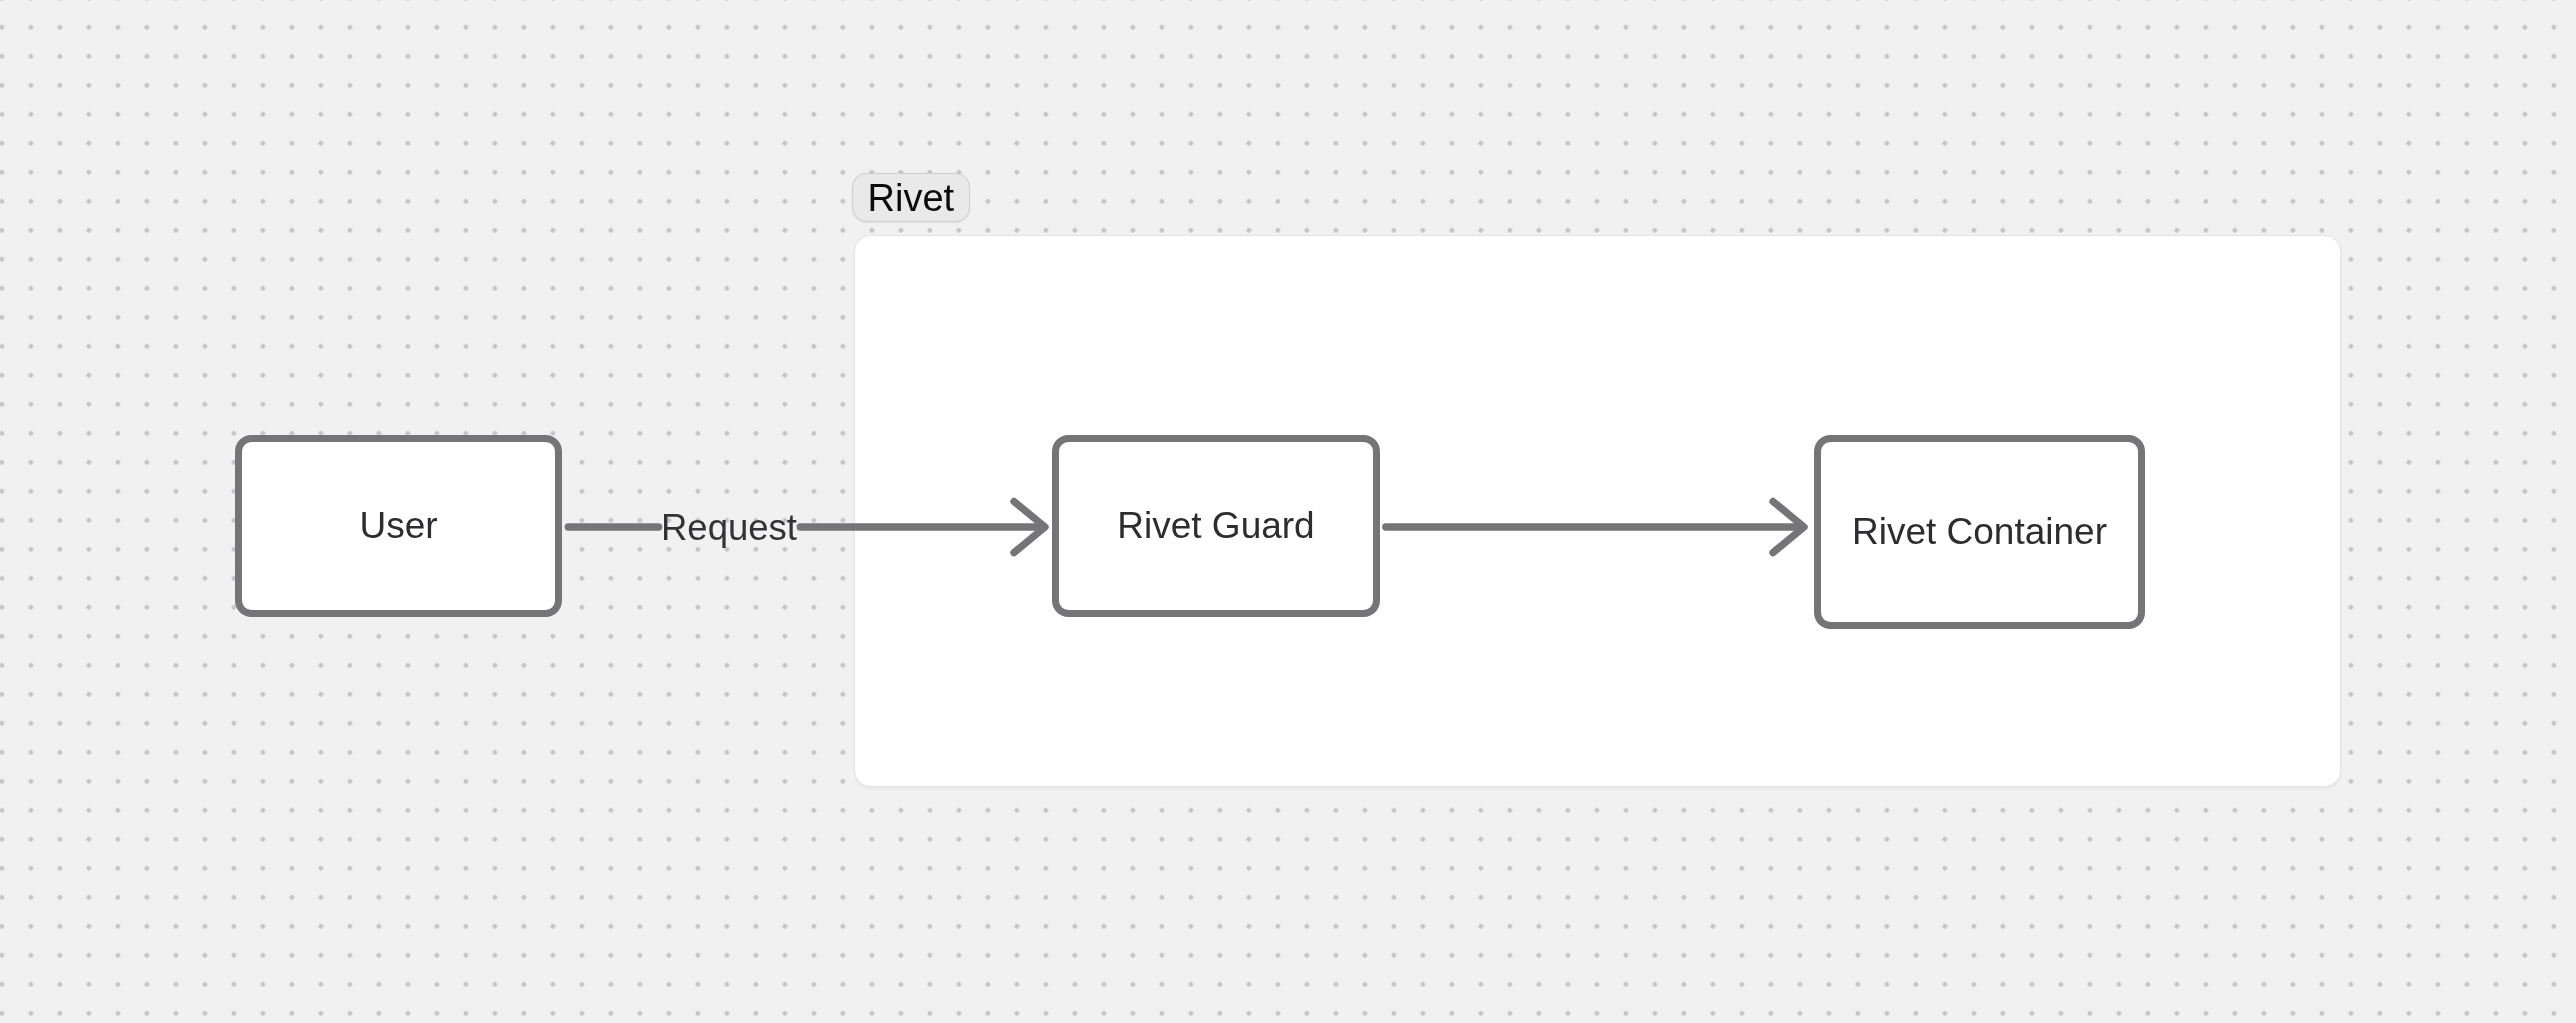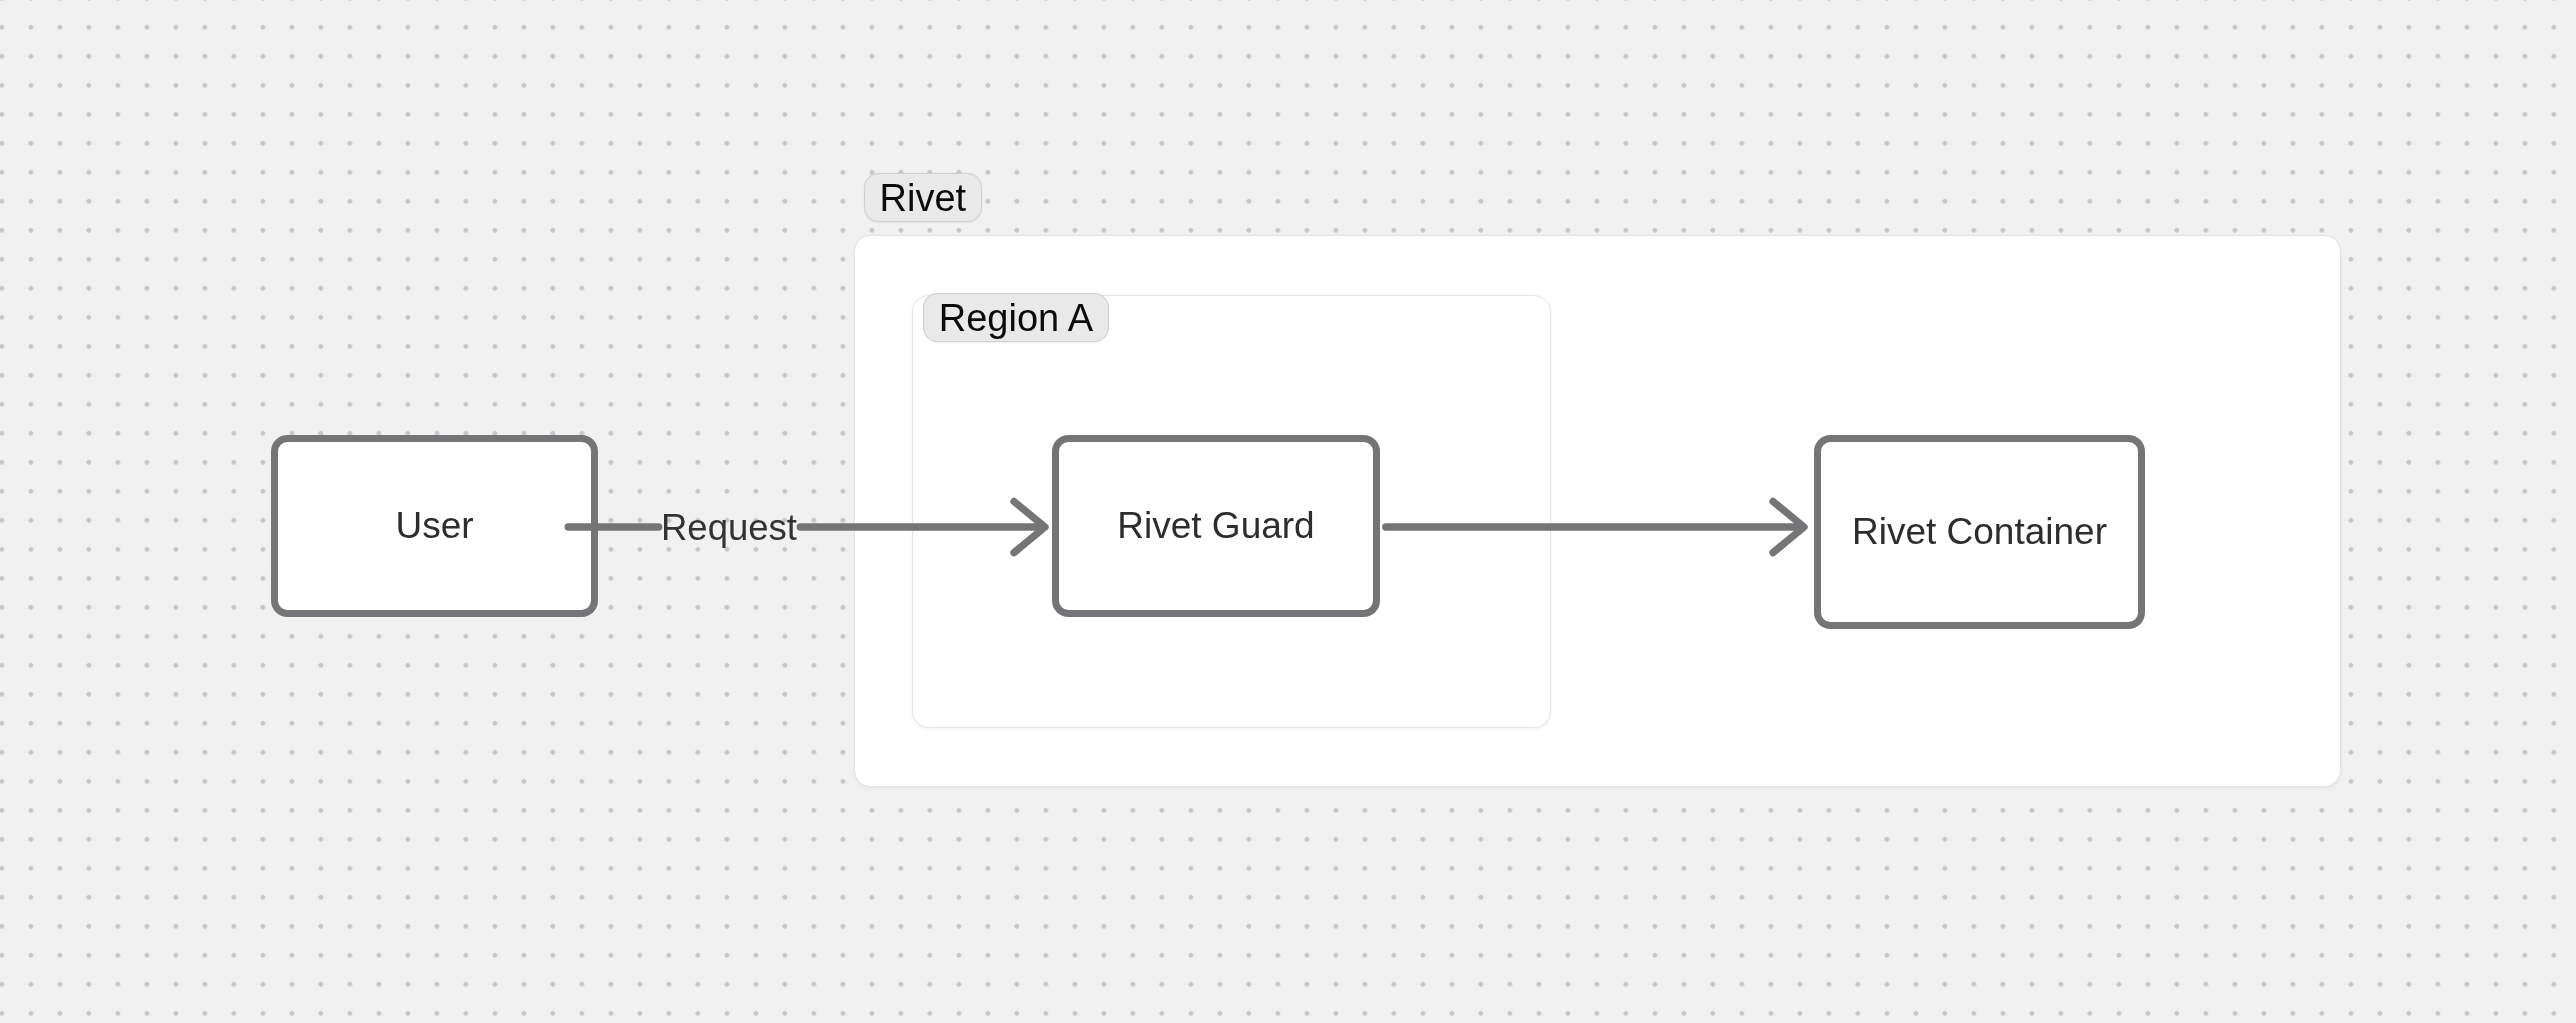--- a/index.html
+++ b/index.html
@@ -47,41 +47,40 @@
     box-shadow: 0 0.9px 1.8px rgba(0,0,0,0.07);
     box-sizing: border-box;
     display: flex;
     align-items: center;
     justify-content: center;
     font-size: 38px;
     line-height: 1;
     color: #0b0b0c;
     white-space: nowrap;
     z-index: 5;
-    margin-left: 12px;
   }
   #rivet-pill    { left: 852px; top: 173px; }
   .corner-pill   { left: -1.8px;  top: -2.7px; }
 
   
   .node {
     position: absolute;
     background: #ffffff;
     border: 7.3px solid #757577;
     border-radius: 16.4px;
     box-sizing: border-box;
     display: flex;
     align-items: center;
     justify-content: center;
     font-size: 37px;
     color: #2d2d2f;
     white-space: nowrap;
     z-index: 10;
   }
-  #node-user            { left: 235px;  top: 435px; width: 327px; height: 182px; margin-left: 36px; }
+  #node-user            { left: 235px;  top: 435px; width: 327px; height: 182px; }
   #node-rivet-guard     { left: 1052px; top: 435px; width: 328px; height: 182px; }
   #node-rivet-container { left: 1814px; top: 435px; width: 331px; height: 194px; }
 
   
   #edges-svg {
     position: absolute;
     left: 0; top: 0;
     width: 2576px;
     height: 1023px;
     z-index: 20;
@@ -101,23 +100,20 @@
   }
 </style>
 </head>
 <body>
 
 <div id="canvas">
 
   <div class="group-box" id="rivet-group"></div>
   <div class="pill" id="rivet-pill">Rivet</div>
 
-  <div class="group-box" id="region-a">
-    <div class="pill corner-pill">Region A</div>
-  </div>
 
 
   <div class="node" id="node-user">
     <span>User</span>
   </div>
 
   <div class="node" id="node-rivet-guard">
     <span>Rivet Guard</span>
   </div>
 

